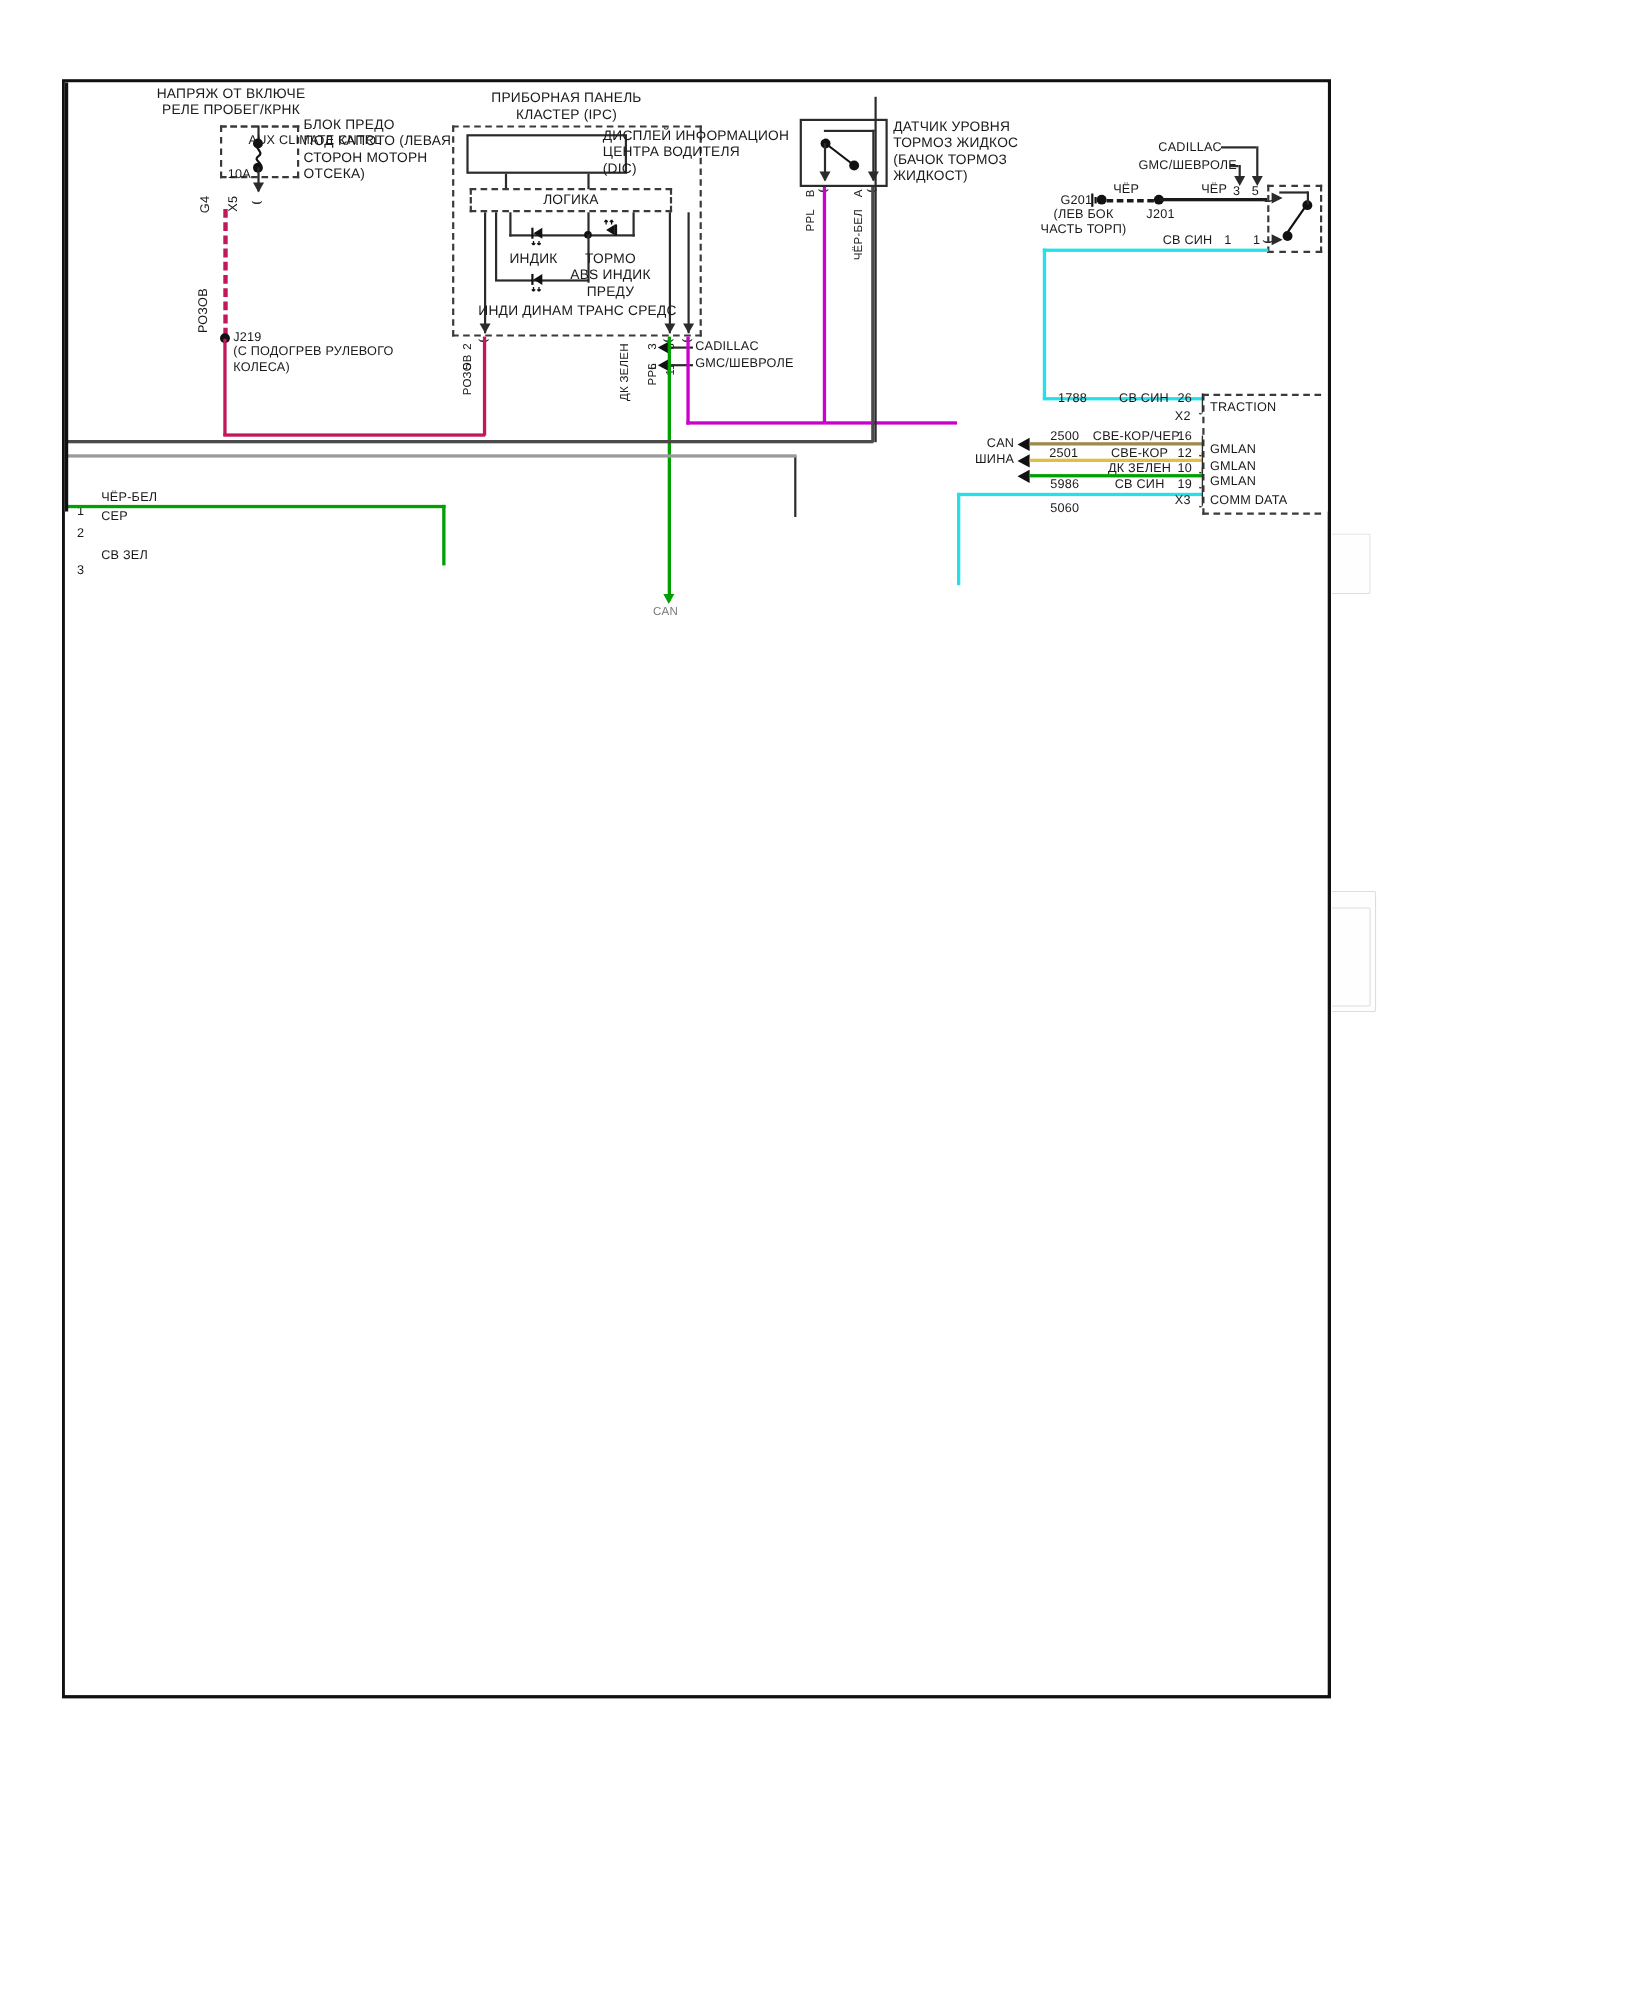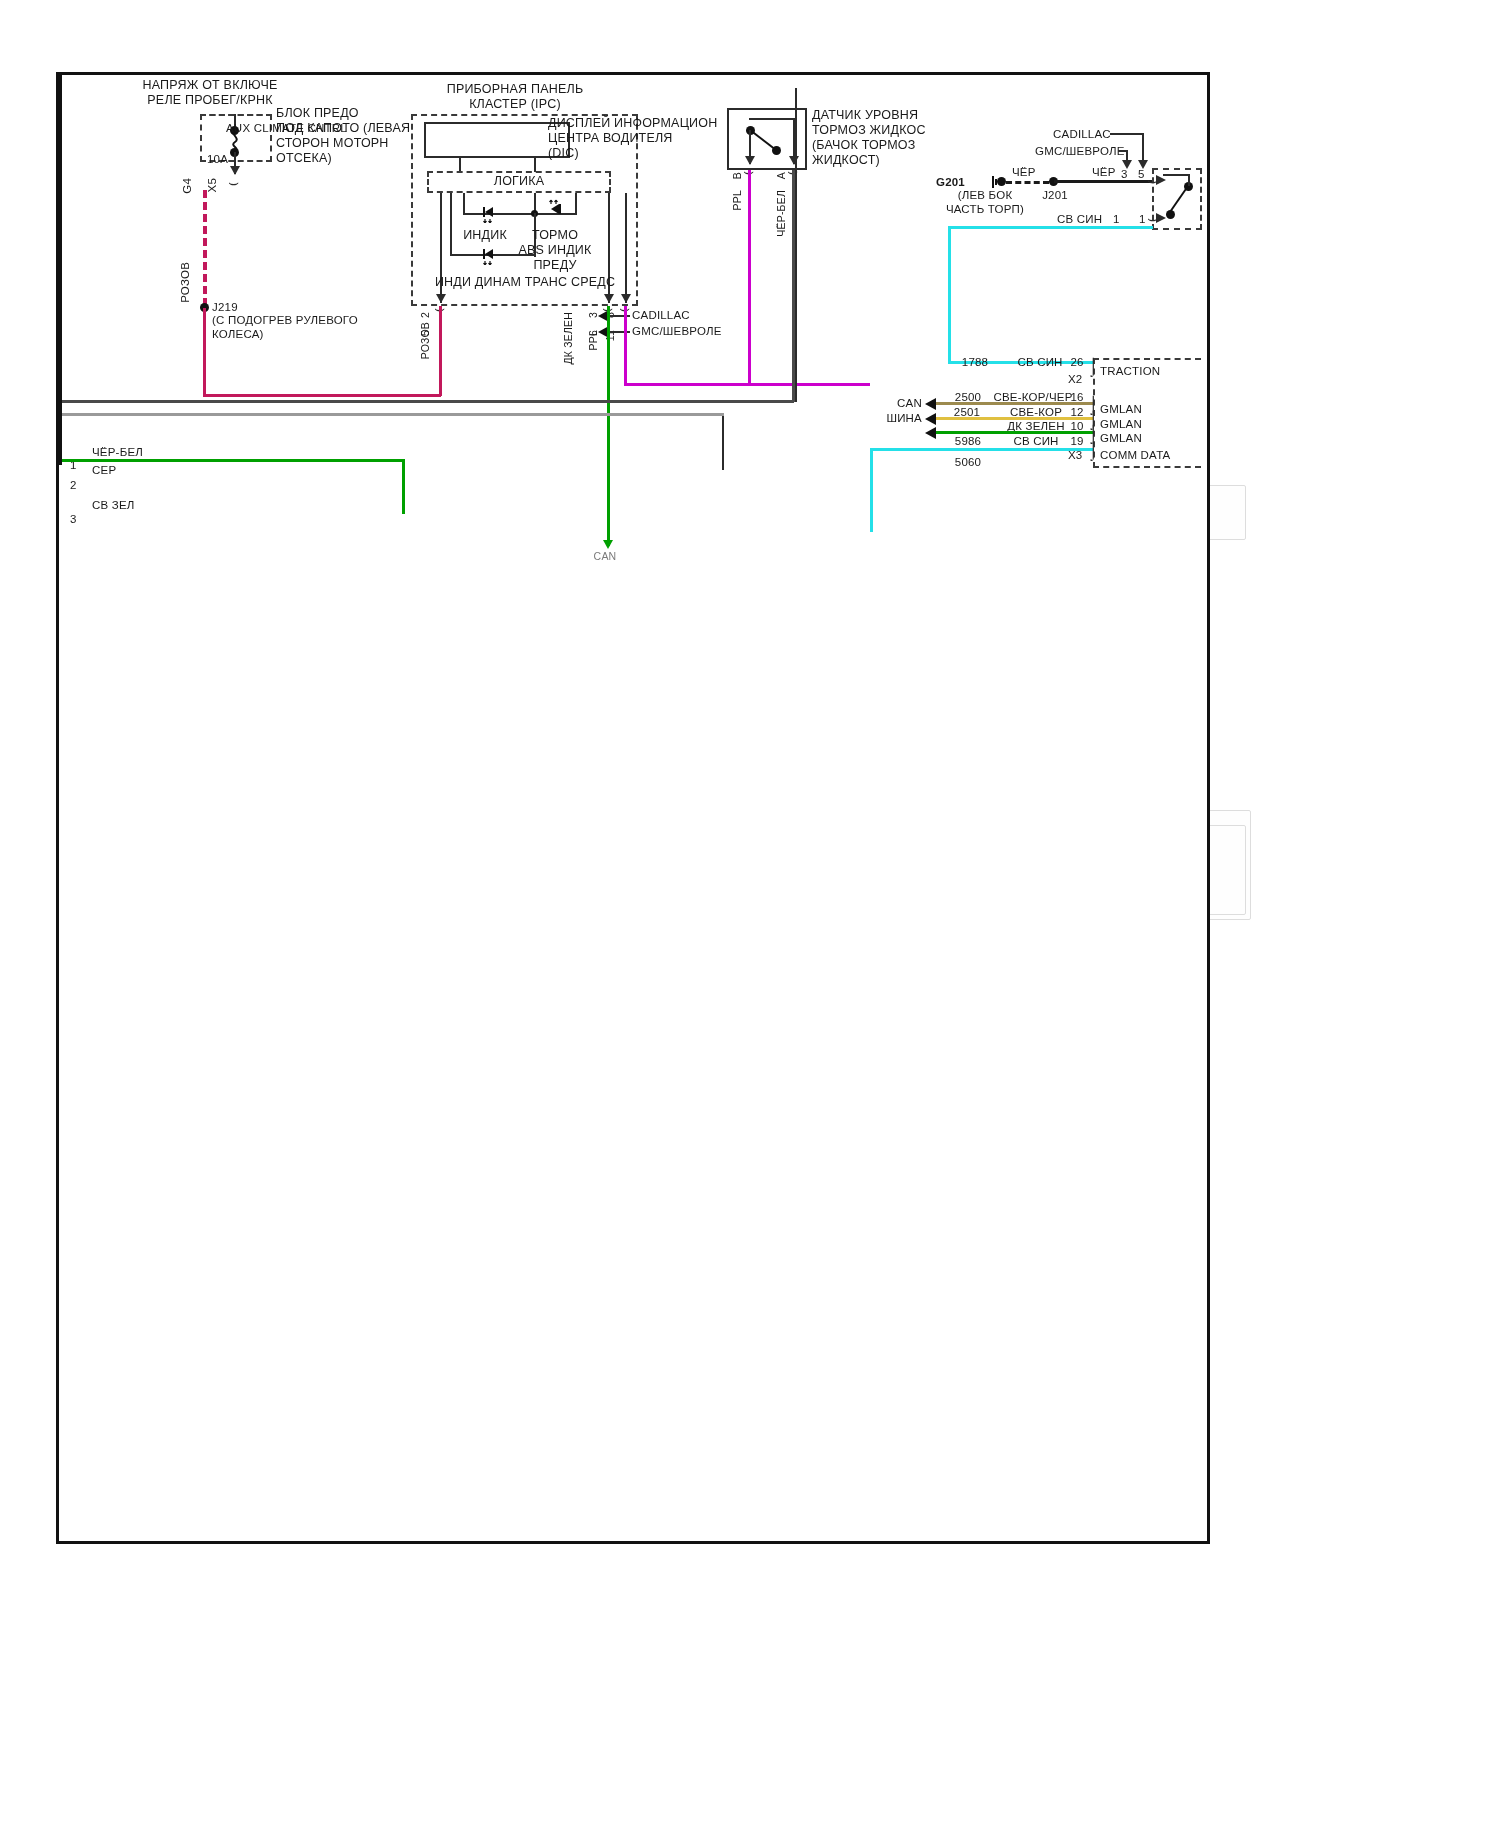--- a/index.html
+++ b/index.html
@@ -302,21 +302,21 @@
 
   <div class="w v w-magenta" style="left:748px; top:170px; height:215px;"></div>
 
   <div class="w v w-dkgray" style="left:792px; top:170px; height:232px;"></div>
   <div class="w h w-dkgray" style="left:60px; top:400px; width:734px;"></div>
 
   <div class="vline" style="left:795px; top:88px; height:314px;"></div>
   <div class="vline" style="left:722px; top:414px; height:56px;"></div>
   <div class="w h w-gray" style="left:60px; top:413px; width:664px;"></div>
 
-  <div class="lbl sm" style="left:936px; top:175px;font-weight:bold;">G201</div>
+  <div class="lbl sm" style="left:964px; top:175px;">G201</div>
   <svg style="position:absolute; left:990px; top:174px;" width="10" height="16" viewBox="0 0 10 16">
     <line x1="3" y1="2" x2="3" y2="14" stroke="#111" stroke-width="2"></line>
     <line x1="6" y1="5" x2="6" y2="11" stroke="#111" stroke-width="2"></line>
   </svg>
   <div class="dot" style="left:997px; top:177px;"></div>
   <div class="lbl sm c" style="left:930px; top:188px; width:110px;">(ЛЕВ БОК
 ЧАСТЬ ТОРП)</div>
 
   <div class="dashwire h" style="left:1006px; top:181px; width:43px;"></div>
   <div class="lbl sm" style="left:1012px; top:165px;">ЧЁР</div>

